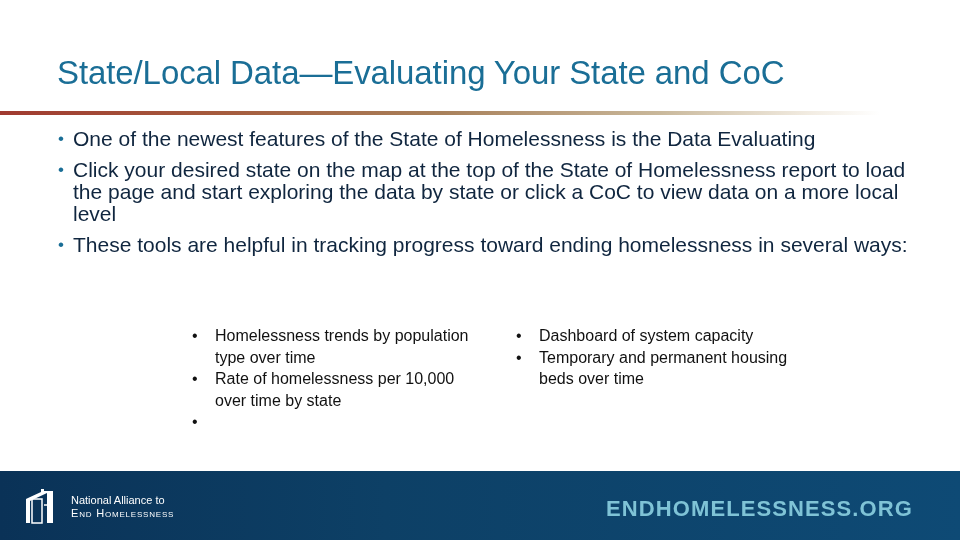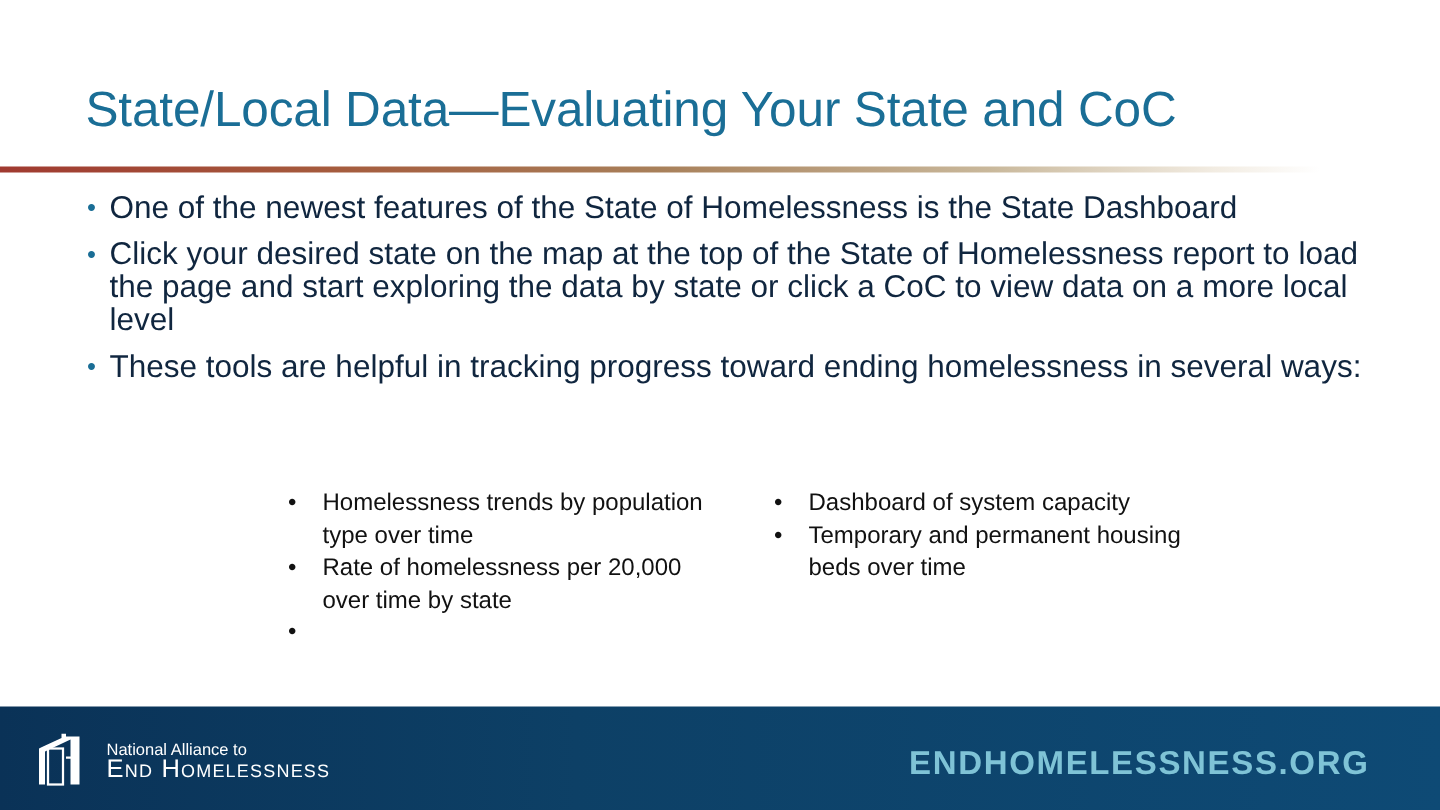--- a/index.html
+++ b/index.html
@@ -43,56 +43,56 @@
       position: absolute; left: 0; top: 471px; width: 960px; height: 69px;
       background: linear-gradient(to right, #0a3257 0%, #0d4066 40%, #0e4a75 100%);
     }
     .logo {
       position: absolute; left: 25px; top: 18px; height: 36px;
       display: flex; align-items: center;
     }
     .logo-mark { width: 32px; height: 36px; }
     .logo-text { margin-left: 14px; color: #ffffff; font-family: Liberation Sans, sans-serif; }
     .logo-line1 { font-size: 11px; line-height: 12px; }
-    .logo-line2 { font-size: 17px; line-height: 14px; letter-spacing: 0.8px; font-variant: small-caps; }
+    .logo-line2 { font-size: 11px; line-height: 14px; letter-spacing: 0.8px; font-variant: small-caps; }
     .site-url {
       position: absolute; right: 47px; top: 25px;
       font-size: 22px; letter-spacing: 1.1px; font-weight: bold;
       color: #7fc3d6;
     }
   </style>
 </head>
 <body>
 
 <h1 class="title">State/Local Data—Evaluating Your State and CoC</h1>
 <div class="title-rule"></div>
 
 <ul class="main-list">
   <li class="main-item">
     <span class="main-bullet">•</span>
-    <span>One of the newest features of the State of Homelessness is the State Dashboard</span>
+    <span>One of the newest features of the State of Homelessness is the Data Evaluating</span>
   </li>
   <li class="main-item">
     <span class="main-bullet">•</span>
     <span>Click your desired state on the map at the top of the State of Homelessness report to load the page and start exploring the data by state or click a CoC to view data on a more local level</span>
   </li>
   <li class="main-item">
     <span class="main-bullet">•</span>
     <span>These tools are helpful in tracking progress toward ending homelessness in several ways:</span>
   </li>
 </ul>
 
 <ul class="sub-col left">
   <li class="sub-item">
     <span class="sub-bullet">•</span>
     <span>Homelessness trends by population type over time</span>
   </li>
   <li class="sub-item">
     <span class="sub-bullet">•</span>
-    <span>Rate of homelessness per 20,000 over time by state</span>
+    <span>Rate of homelessness per 10,000 over time by state</span>
   </li>
   <li class="sub-item">
     <span class="sub-bullet">•</span>
   </li>
 </ul>
 
 <ul class="sub-col right">
   <li class="sub-item">
     <span class="sub-bullet">•</span>
     <span>Dashboard of system capacity</span>

